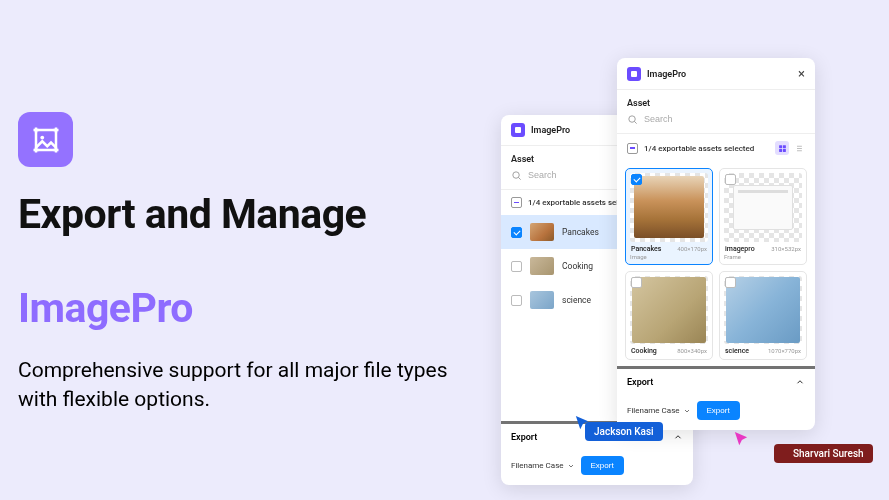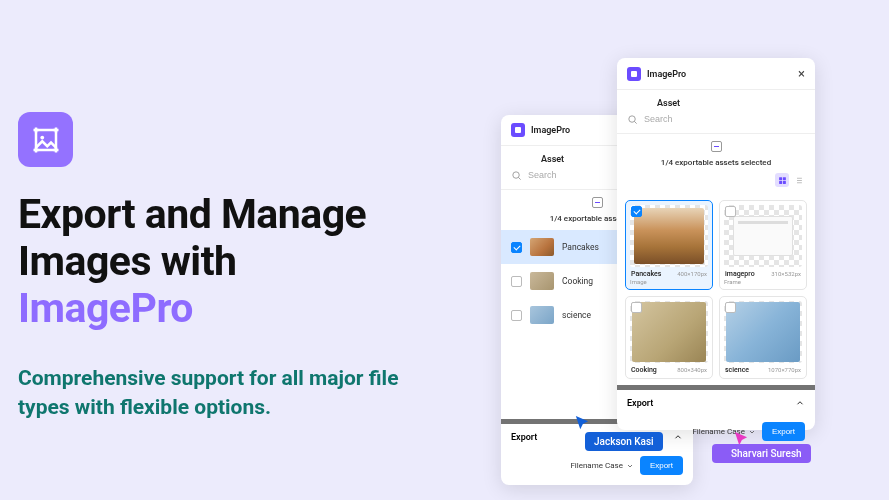--- a/index.html
+++ b/index.html
@@ -30,25 +30,25 @@
 .app-icon svg { width: 30px; height: 30px; }
 h1 {
   font-size: 41px;
   font-weight: 700;
   line-height: 1.15;
   color: #111;
   letter-spacing: -0.5px;
 }
 h1 .brand { color: #8e6cff; }
 .subtitle {
-  margin-top: 32px;
+  margin-top: 24px;
   font-size: 21px;
-  color: #0f766e;
+  color: #000000;
   line-height: 1.35;
-  font-weight: 700;
+  font-weight: 400;
 }
 .panel {
   position: absolute;
   background: #fff;
   border-radius: 8px;
   box-shadow: 0 4px 20px rgba(0,0,0,0.12);
   display: flex;
   flex-direction: column;
 }
 .panel-a { left: 501px; top: 115px; width: 192px; height: 370px; }
@@ -61,32 +61,32 @@
 }
 .logo-sq {
   width: 14px; height: 14px;
   background: #6b4cff;
   border-radius: 3px;
   display:flex;align-items:center;justify-content:center;
 }
 .logo-sq::after{content:"";width:6px;height:6px;background:#fff;border-radius:1px;}
 .panel-title { font-size: 9px; font-weight: 600; margin-left: 6px; color:#222; }
 .close-x { margin-left: auto; color:#444; font-size:13px; cursor:pointer; }
-.section-label { font-size: 9px; font-weight: 600; padding: 8px 10px 6px; color:#222;margin-left:30px;}
+.section-label { font-size: 9px; font-weight: 600; padding: 8px 10px 6px; color:#222;}
 .search-row {
   display:flex; align-items:flex-start; padding: 0 10px 8px; gap:6px;
   border-bottom:1px solid #eee;
 }
 .search-row svg{width:11px;height:11px;color:#999;}
 .search-input {
   border:none; outline:none; font-size:9px; color:#333; flex:1; background:transparent;
 }
 .search-input::placeholder{color:#aaa;}
 .count-row {
-  display:flex; align-items:center; padding:7px 10px; gap:6px; font-size:8px; color:#333; font-weight:500;flex-direction:column;
+  display:flex; align-items:center; padding:7px 10px; gap:6px; font-size:8px; color:#333; font-weight:500;
 }
 .indet {
   width:11px;height:11px;border:1px solid #999;border-radius:2px;
   display:flex;align-items:center;justify-content:center;
 }
 .indet::after{content:"";width:5px;height:1.5px;background:#6b4cff;}
 .view-toggle{margin-left:auto;display:flex;gap:2px;}
 .vt-btn{width:14px;height:14px;border-radius:3px;display:flex;align-items:center;justify-content:center;}
 .vt-btn.active{background:#e3ddff;}
 .vt-btn svg{width:9px;height:9px;color:#6b4cff;}
@@ -100,24 +100,24 @@
   width:11px;height:11px;border:1px solid #bbb;border-radius:2px;background:#fff;flex-shrink:0;
   display:flex;align-items:center;justify-content:center;
 }
 .cb.checked{background:#0a84ff;border-color:#0a84ff;}
 .cb.checked::after{content:"";width:5px;height:3px;border-left:1.5px solid #fff;border-bottom:1.5px solid #fff;transform:rotate(-45deg);margin-top:-1px;}
 .thumb{width:24px;height:18px;border-radius:2px;background:#eee;flex-shrink:0;}
 .t-pancakes{background:linear-gradient(135deg,#d4a574 0%,#b8733e 60%,#8b5a2b 100%);}
 .t-home{background:#fafafa;border:1px solid #eee;}
 .t-cook{background:linear-gradient(135deg,#c9b89a 0%,#a8956f 100%);}
 .t-sci{background:linear-gradient(135deg,#a8c5dd 0%,#7ba5c8 100%);}
-.export-section{border-top:5px solid #737373;}
+.export-section{border-top:3px solid #737373;}
 .export-head{display:flex;align-items:center;padding:8px 10px;font-size:9px;font-weight:600;}
 .export-head svg{margin-left:auto;width:10px;height:10px;}
-.export-controls{display:flex;align-items:center;justify-content:flex-end;gap:6px;padding:6px 10px 10px;}
+.export-controls{display:flex;align-items:center;justify-content:flex-start;gap:6px;padding:6px 10px 10px;}
 .filename-btn{font-size:8px;color:#333;display:flex;align-items:center;gap:3px;}
 .export-btn{
   background:#0a84ff;color:#fff;font-size:8px;font-weight:500;
   padding:5px 10px;border-radius:4px;border:none;
 }
 
 
 .grid{display:grid;grid-template-columns:1fr 1fr;gap:6px;padding:6px 8px;flex:1;}
 .card{
   background:#fff;border:1px solid #e5e5e5;border-radius:5px;padding:4px;
@@ -148,38 +148,38 @@
 .card-name{font-size:7px;font-weight:500;color:#222;}
 .card-dim{font-size:6px;color:#999;}
 .card-type{font-size:6px;color:#999;}
 
 
 .cursor{position:absolute;width:0;height:0;}
 .cursor-blue{left:575px;top:415px;}
 .cursor-pink{left:734px;top:431px;}
 .cursor svg{width:14px;height:16px;}
 .badge{position:absolute;color:#fff;font-size:10px;font-weight:500;padding:4px 9px;border-radius:4px;}
-.badge-jk{left:585px;top:432px;background:#1360d8;}
-.badge-ss{left:712px;top:444px;background:#8b5cf6;padding-left:19px;}
+.badge-jk{left:585px;top:422px;background:#1360d8;}
+.badge-ss{left:774px;top:444px;background:#7f1d1d;padding-left:19px;}
 </style>
 </head>
 <body>
 
 <div class="left-content">
   <div class="app-icon">
     <svg viewBox="0 0 24 24" fill="none" stroke="#fff" stroke-width="2">
       <rect x="4" y="4" width="16" height="16" rx="1"></rect>
       <path d="M4 2v4M20 2v4M4 18v4M20 18v4M2 4h4M18 4h4M2 20h4M18 20h4"></path>
       <circle cx="9" cy="10" r="1.5" fill="#fff" stroke="none"></circle>
       <path d="M4 18l5-5 4 4 3-3 4 4"></path>
     </svg>
   </div>
   <h1>
     <span>Export and Manage</span><br>
-    <span>Images with</span><br>
+    <br>
     <span class="brand">ImagePro</span>
   </h1>
   <p class="subtitle">Comprehensive support for all major file types with flexible options.</p>
 </div>
 
 <div class="panel panel-a">
   <div class="panel-header">
     <span class="logo-sq"></span>
     <span class="panel-title">ImagePro</span>
   </div>

